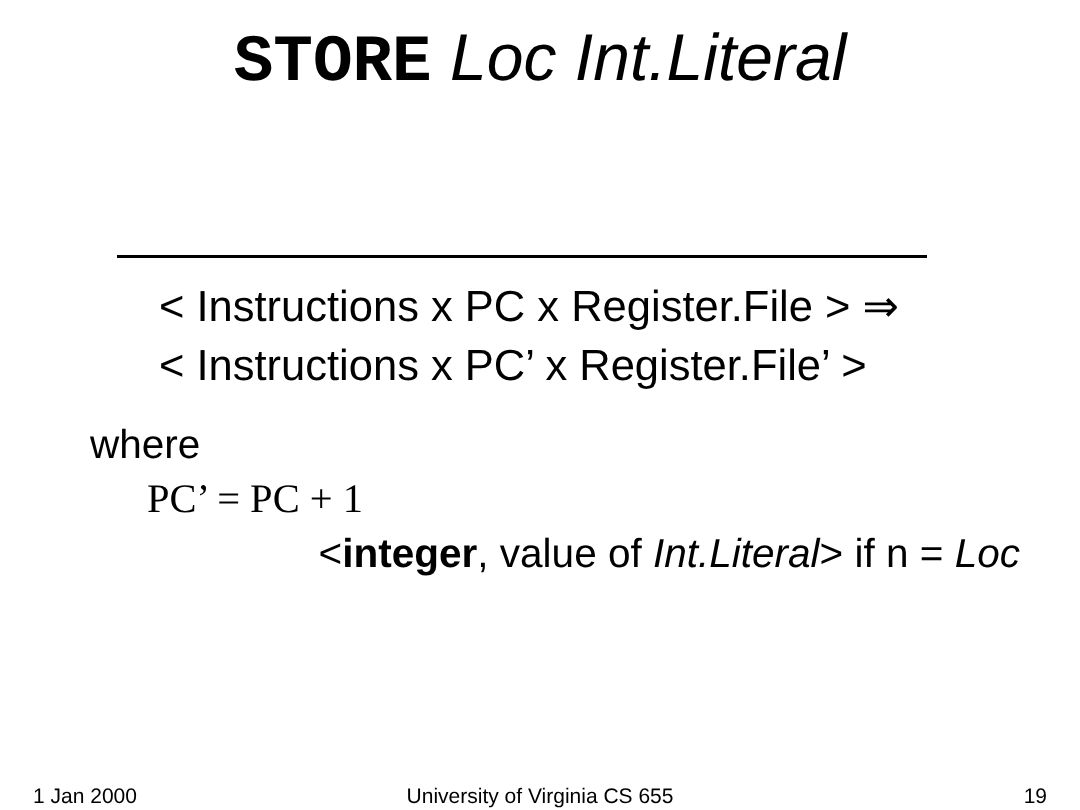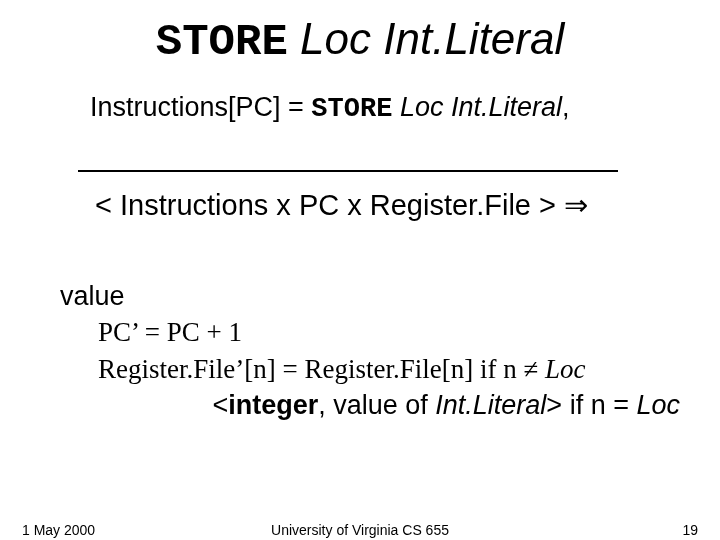--- a/index.html
+++ b/index.html
@@ -49,21 +49,21 @@
     position: absolute;
     top: 170px;
     left: 78px;
     width: 540px;
     height: 0;
     border-top: 2px solid #000;
   }
   .conclusion {
     position: absolute;
     top: 186px;
-    left: 95px;
+    left: 106px;
     width: 560px;
     font-size: 29px;
     line-height: 1.35;
   }
   .where-block {
     position: absolute;
     top: 278px;
     left: 60px;
     width: 620px;
     font-size: 27px;
@@ -91,41 +91,36 @@
 
   <div class="title">
     <span class="kw">STORE</span>
     <span> </span>
     <span class="ital">Loc</span>
     <span> </span>
     <span class="ital">Int.Literal</span>
   </div>
 
   <div class="premise">
-    <div>
-      <span>Instructions[PC] = </span><span class="kw">STORE</span><span> </span><span class="ital">Loc</span><span> </span><span class="ital">Int.Literal</span><span>,</span>
-    </div>
   </div>
 
   <div class="rule-line"></div>
 
   <div class="conclusion">
     <div>&lt; Instructions x PC x Register.File &gt; ⇒</div>
+    <div>&lt; Instructions x PC’ x Register.File’ &gt;</div>
   </div>
 
   <div class="where-block">
-    <span>value</span>
+    <span>where</span>
     <span class="indent1">PC’ = PC + 1</span>
-    <span class="indent1">
-      <span>Register.File’[n] = Register.File[n]  if n </span><span>≠</span><span> </span><span class="ital">Loc</span>
-    </span>
     <span class="indent2">
       <span>&lt;</span><span class="bold">integer</span><span>, value of </span><span class="ital">Int.Literal</span><span>&gt;  if n </span><span>=</span><span> </span><span class="ital">Loc</span>
     </span>
   </div>
 
   <div class="footer">
-    <span class="footer-date">1 May 2000</span>
+    <span class="footer-date">1 Jan 2000</span>
     <span class="footer-center">University of Virginia CS 655</span>
     <span class="footer-num">19</span>
   </div>
 
 </div>
 
 </body></html>

